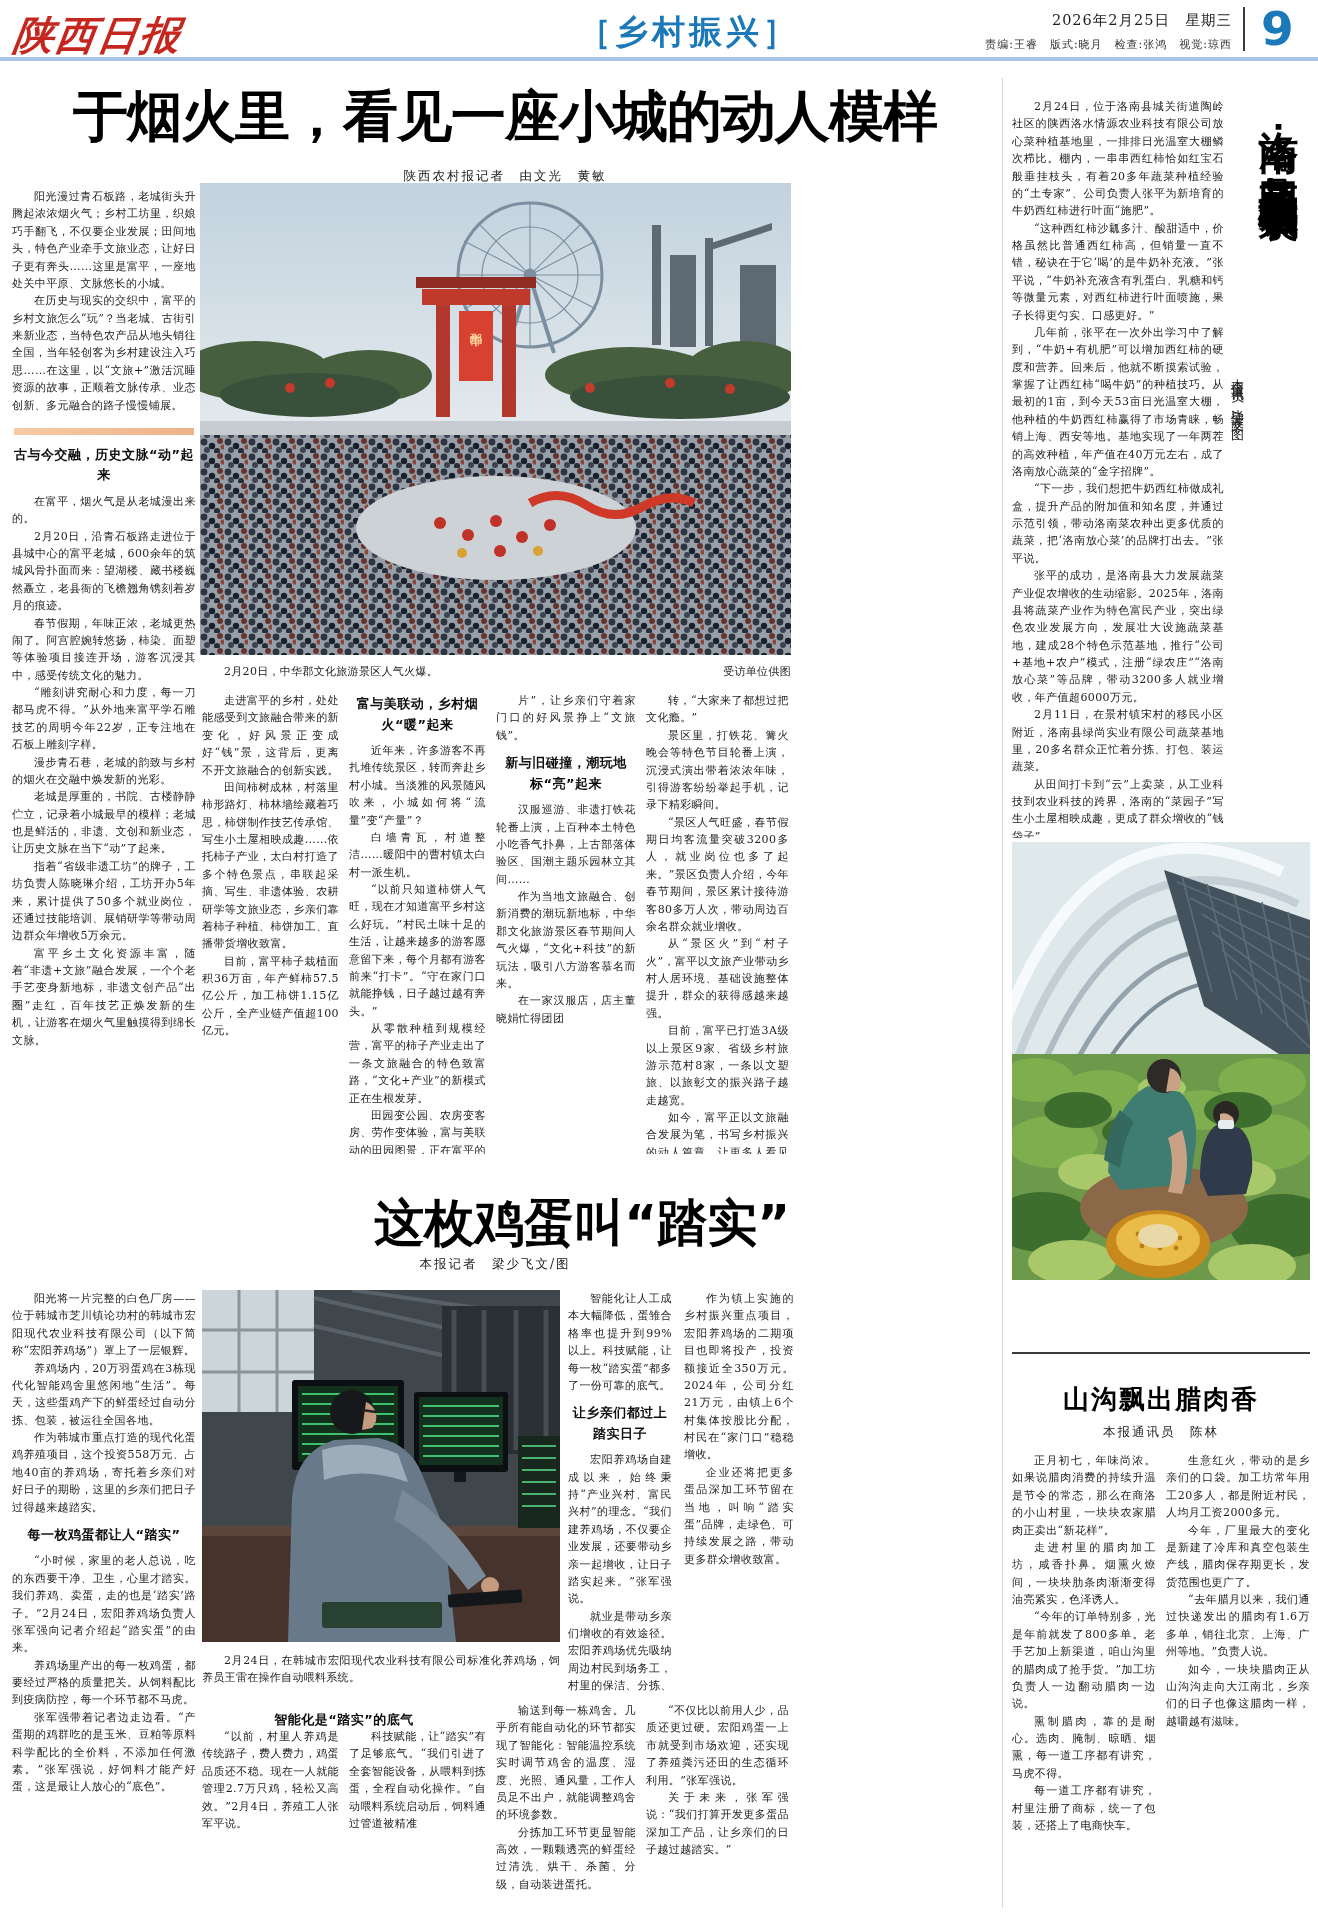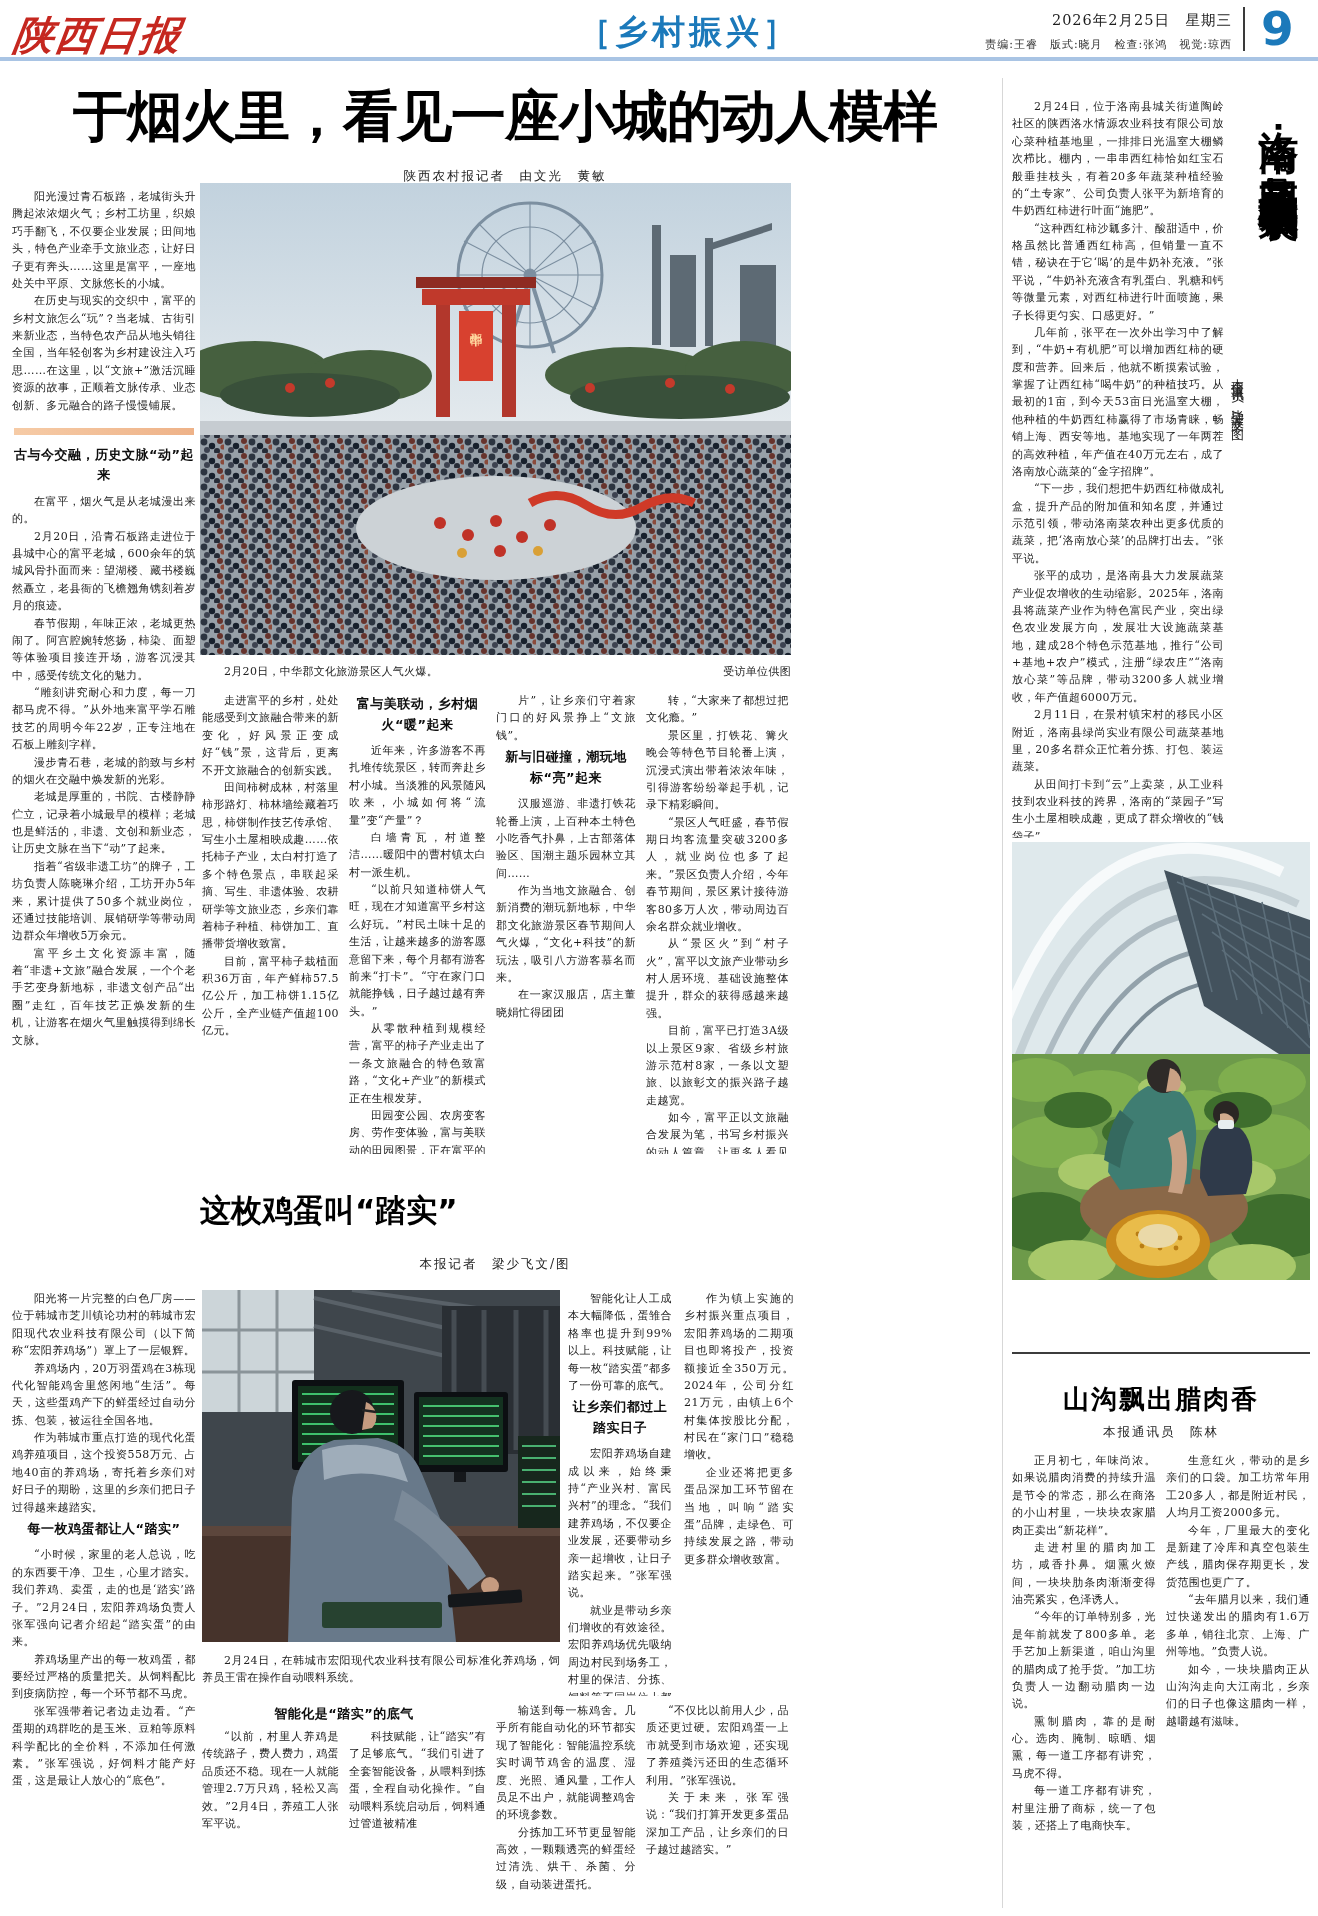--- a/index.html
+++ b/index.html
@@ -15,28 +15,28 @@
   .credit-line{font-size:11px;color:#333;margin-top:7px;letter-spacing:1px}
   .pagenum{font-family:"DejaVu Sans",sans-serif;font-weight:900;font-size:47px;color:#1b79ba;line-height:1}
   .pagenum-divider{width:2px;background:#3a3a3a}
   .header-rule{height:4px;background:#a9c4e4}
 
   
   .main-headline{font-family:"DejaVu Sans",sans-serif;font-weight:900;font-size:55px;letter-spacing:-1px;text-align:center;color:#000;white-space:nowrap}
   .byline{font-size:12.5px;text-align:center;color:#222;letter-spacing:2px}
   .body-text{font-size:11px;line-height:1.58;text-align:justify;letter-spacing:.4px;color:#1c1c1c;overflow:hidden}
   .body-text p{text-indent:2em;margin:0}
-  .subhead{font-family:"DejaVu Sans",sans-serif;font-weight:bold;font-size:13px;text-align:center;color:#0e0e0e;margin:3px 0 7px;letter-spacing:.5px}
+  .subhead{font-family:"DejaVu Sans",sans-serif;font-weight:bold;font-size:13px;text-align:center;color:#0e0e0e;margin:9px 0 7px;letter-spacing:.5px}
   .peach-bar{height:7px;background:linear-gradient(90deg,#f6cba6,#eeb288);margin:14px 2px 10px}
   .caption{font-size:11px;line-height:1.55;color:#222;text-align:justify;letter-spacing:.3px}
   .caption-row{display:flex;justify-content:space-between;font-size:11px;color:#222;letter-spacing:.3px}
   .photo{overflow:hidden;background:#ccc}
   .photo svg{display:block;width:100%;height:100%}
 
-  .egg-headline{font-family:"DejaVu Sans",sans-serif;font-weight:900;font-size:31px;text-align:left;color:#000;letter-spacing:0}
+  .egg-headline{font-family:"DejaVu Sans",sans-serif;font-weight:900;font-size:50px;text-align:right;color:#000;letter-spacing:0}
   .v-headline{writing-mode:vertical-rl;font-family:"DejaVu Sans",sans-serif;font-weight:900;font-size:40px;line-height:1.15;letter-spacing:2px;color:#000}
   .v-byline{writing-mode:vertical-rl;font-size:13px;color:#222;letter-spacing:3px}
   .larou-headline{font-family:"DejaVu Sans",sans-serif;font-weight:900;font-size:26px;text-align:center;color:#000;letter-spacing:2px}
   .rule-dark{background:#3c3c3c}
   .rule-light{background:#d7d7d7}
 </style>
 </head>
 <body>
 
 <div class="page">

